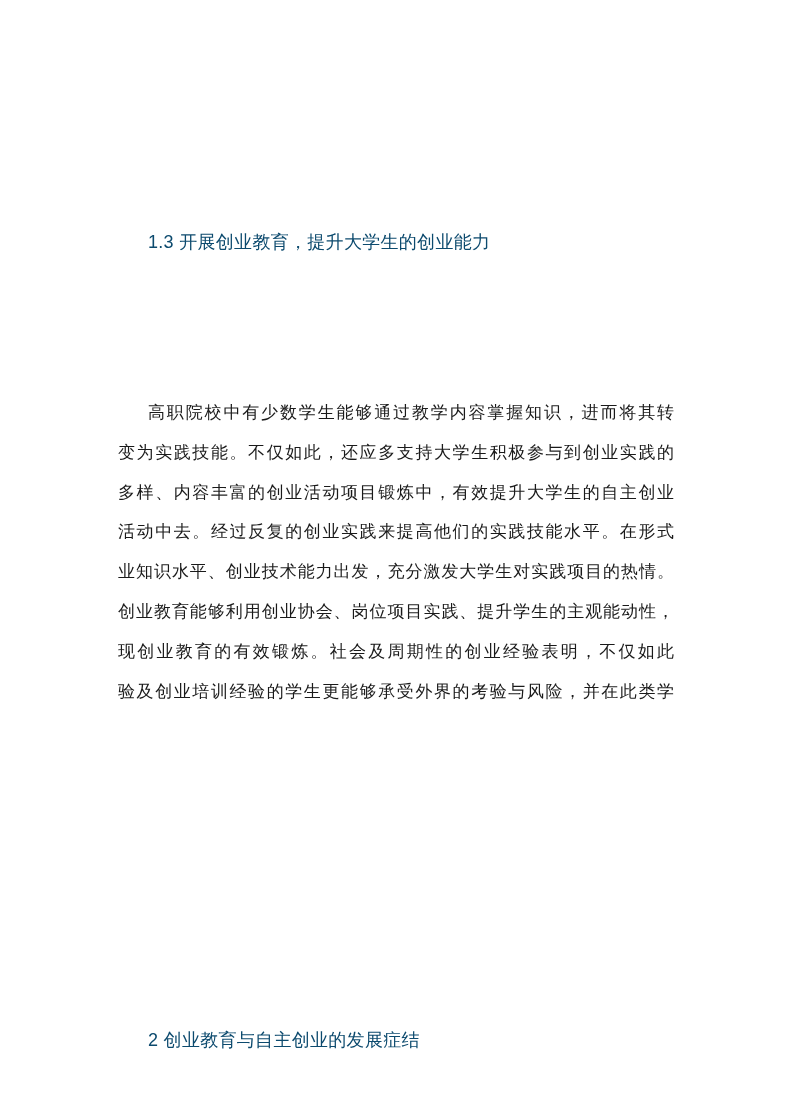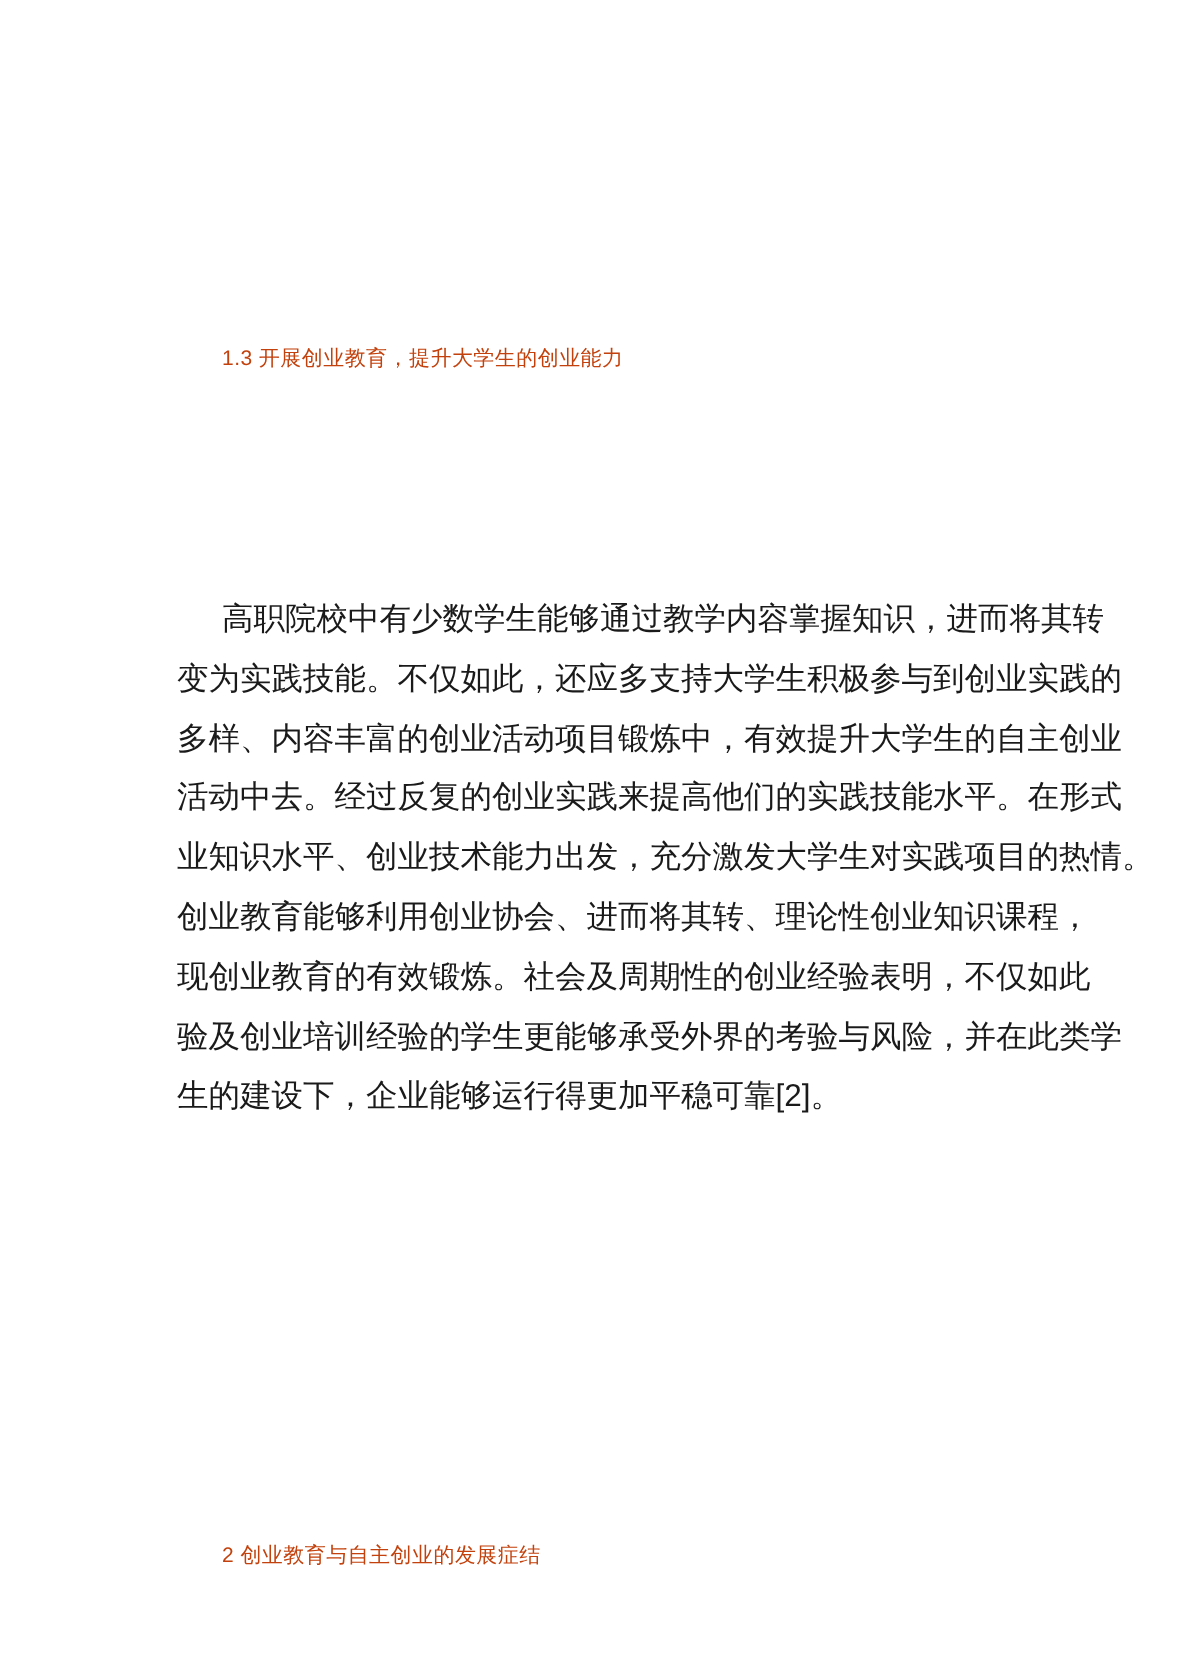--- a/index.html
+++ b/index.html
@@ -1,38 +1,37 @@
 <!DOCTYPE html>
 <html><head>
   <meta charset="utf-8">
   <style>
     html, body { margin: 0; padding: 0; background: #ffffff; }
     body { width: 792px; height: 1120px; position: relative; overflow: hidden;
            font-family: "DejaVu Serif", "Liberation Serif", serif; color: #1a1a1a; }
     .heading { position: absolute; left: 148px; font-family: "Liberation Sans", "DejaVu Sans", sans-serif;
-               font-size: 14px; color: #c2410c; white-space: nowrap; letter-spacing: 0.3px; }
+               font-size: 18px; color: #0c4a6e; white-space: nowrap; letter-spacing: 0.3px; }
     .para { position: absolute; left: 118px; top: 393px; width: 556px;
-            font-size: 21px; line-height: 39.8px; text-align: justify; }
+            font-size: 17px; line-height: 39.8px; text-align: justify; }
     .para .line { display: block; white-space: nowrap; text-align-last: justify; height: 39.8px; }
     .para .line.last { text-align-last: left; }
     .para .line.indent { padding-left: 30px; }
     .ref { font-family: "Liberation Sans", "DejaVu Sans", sans-serif; }
   </style>
 </head>
 <body>
 
 <div>
   <div class="heading" style="top:230px;">1.3 开展创业教育，提升大学生的创业能力</div>
 
   <div class="para">
     <span class="line indent">高职院校中有少数学生能够通过教学内容掌握知识，进而将其转</span>
     <span class="line">变为实践技能。不仅如此，还应多支持大学生积极参与到创业实践的</span>
     <span class="line">多样、内容丰富的创业活动项目锻炼中，有效提升大学生的自主创业</span>
     <span class="line">活动中去。经过反复的创业实践来提高他们的实践技能水平。在形式</span>
     <span class="line">业知识水平、创业技术能力出发，充分激发大学生对实践项目的热情。</span>
-    <span class="line">创业教育能够利用创业协会、进而将其转、理论性创业知识课程，</span>
+    <span class="line">创业教育能够利用创业协会、岗位项目实践、提升学生的主观能动性，</span>
     <span class="line">现创业教育的有效锻炼。社会及周期性的创业经验表明，不仅如此</span>
     <span class="line">验及创业培训经验的学生更能够承受外界的考验与风险，并在此类学</span>
-    <span class="line last"><span>生的建设下，企业能够运行得更加平稳可靠</span><span class="ref">[2]</span><span>。</span></span>
   </div>
 
   <div class="heading" style="top:1028px;">2 创业教育与自主创业的发展症结</div>
 </div>
 
 </body></html>

